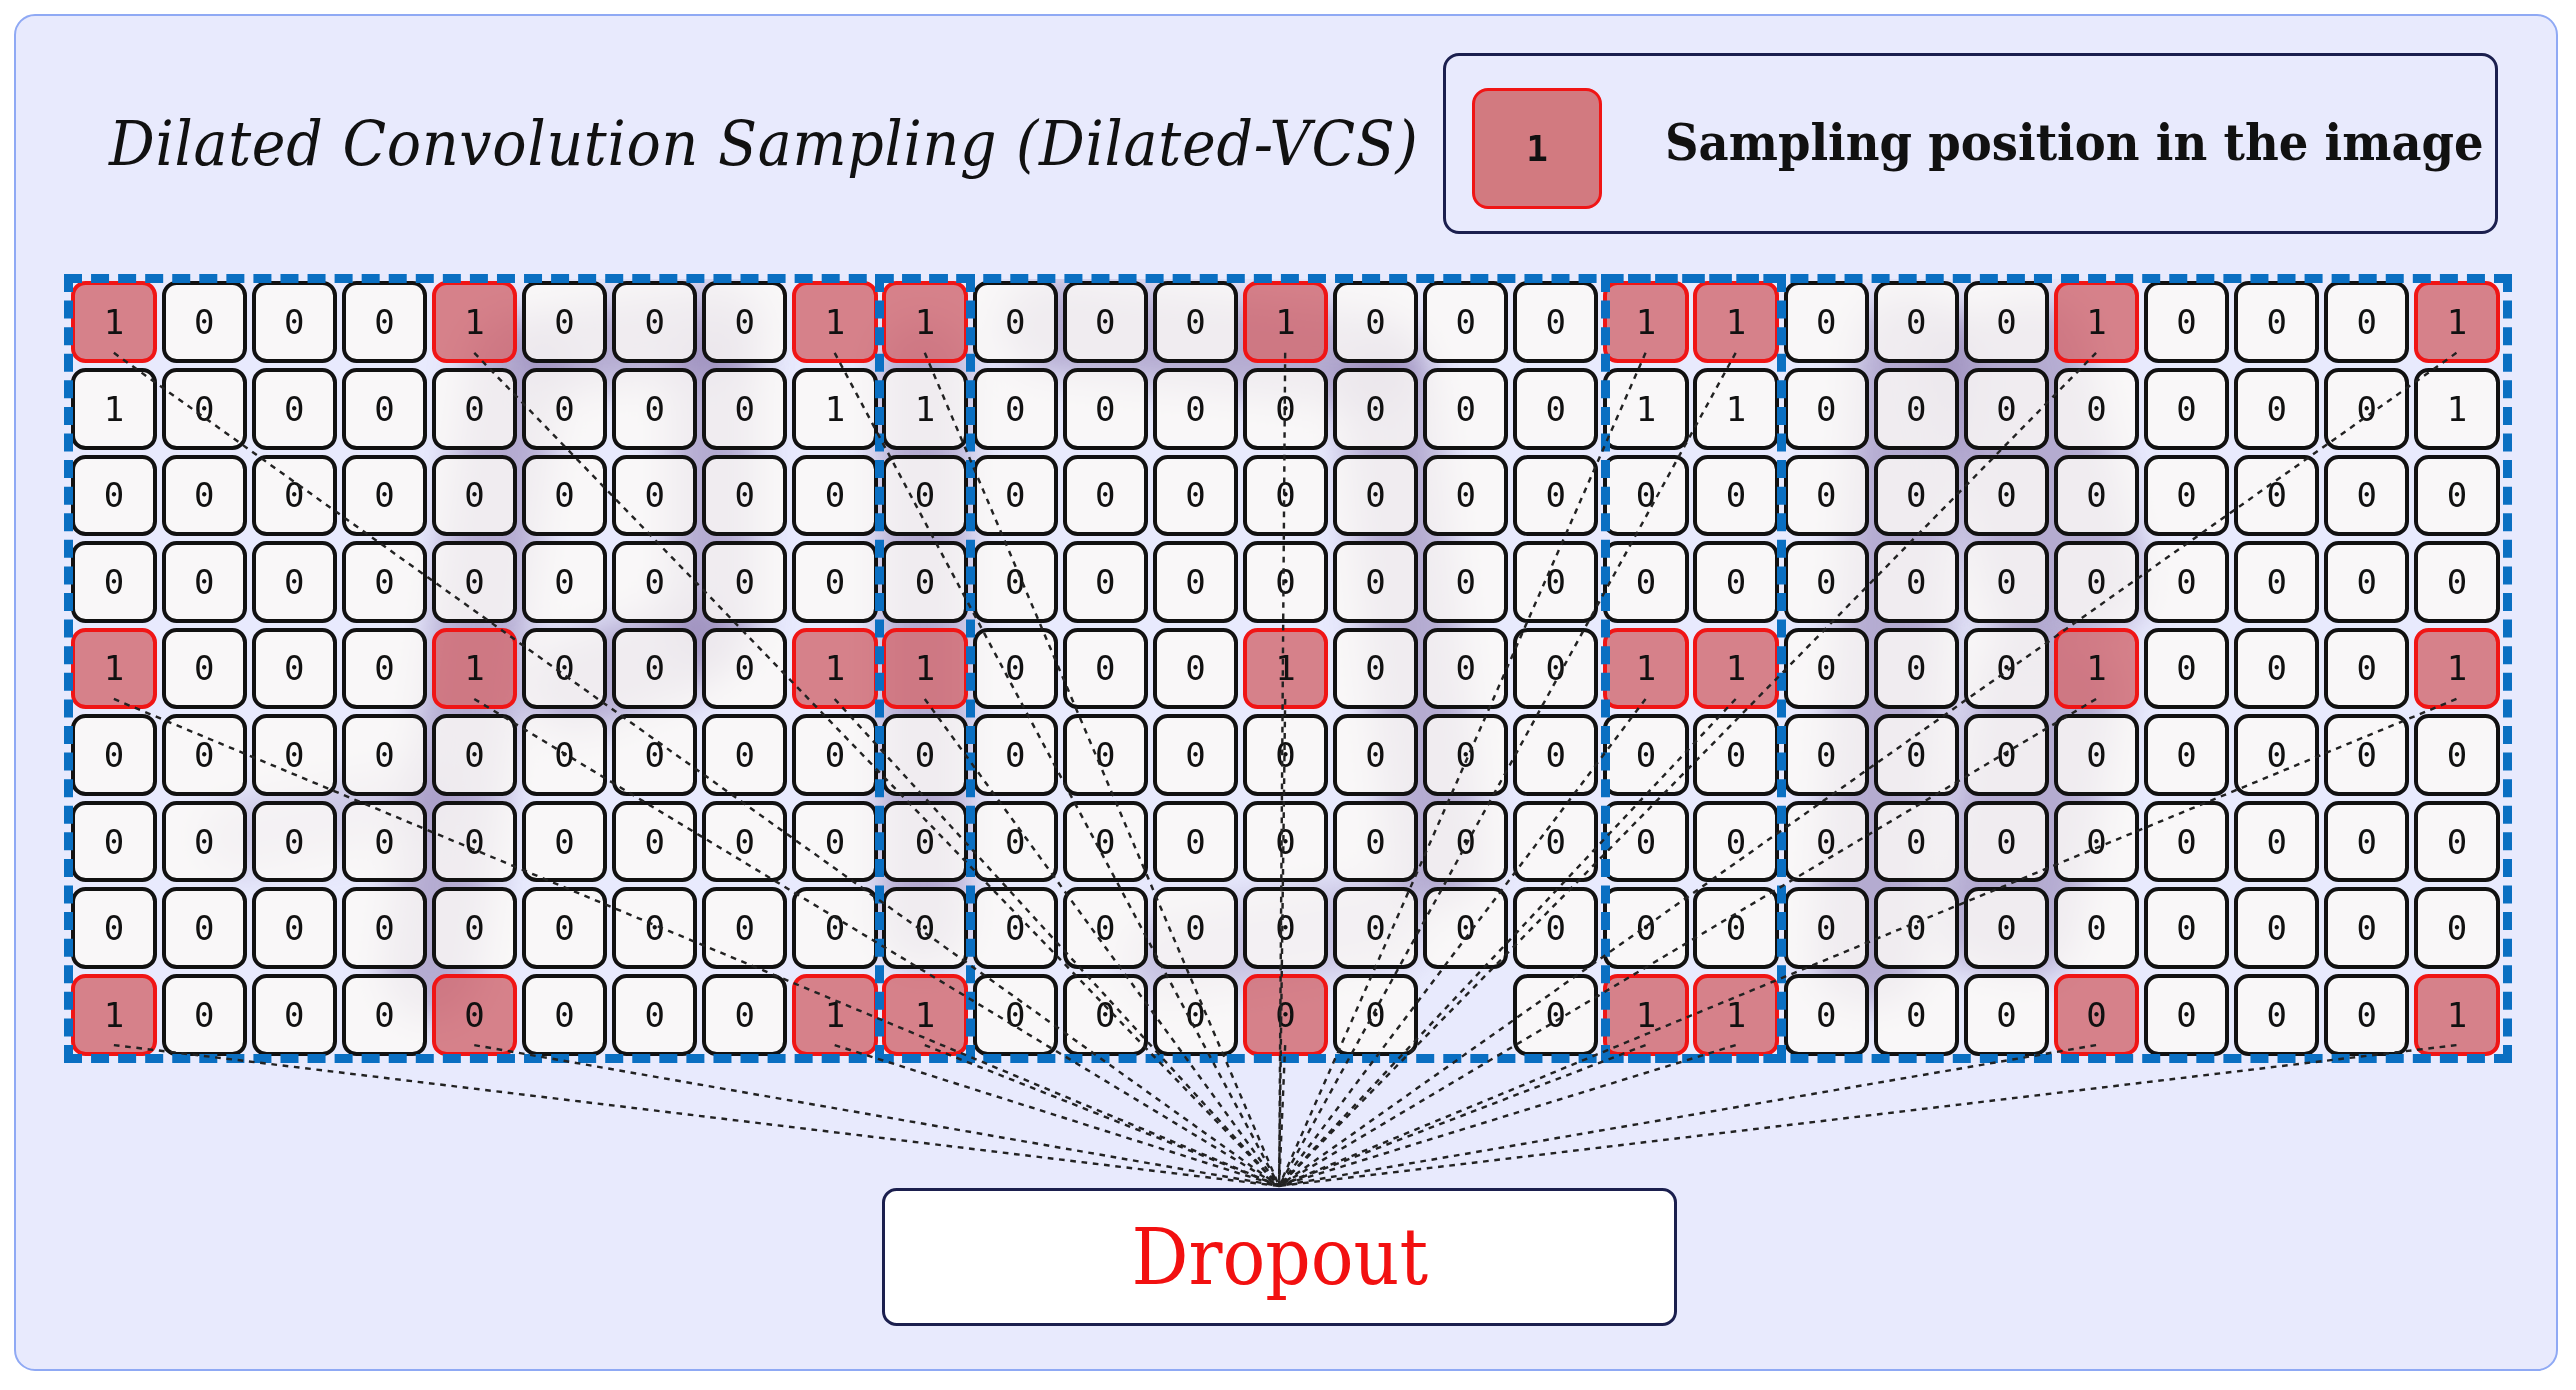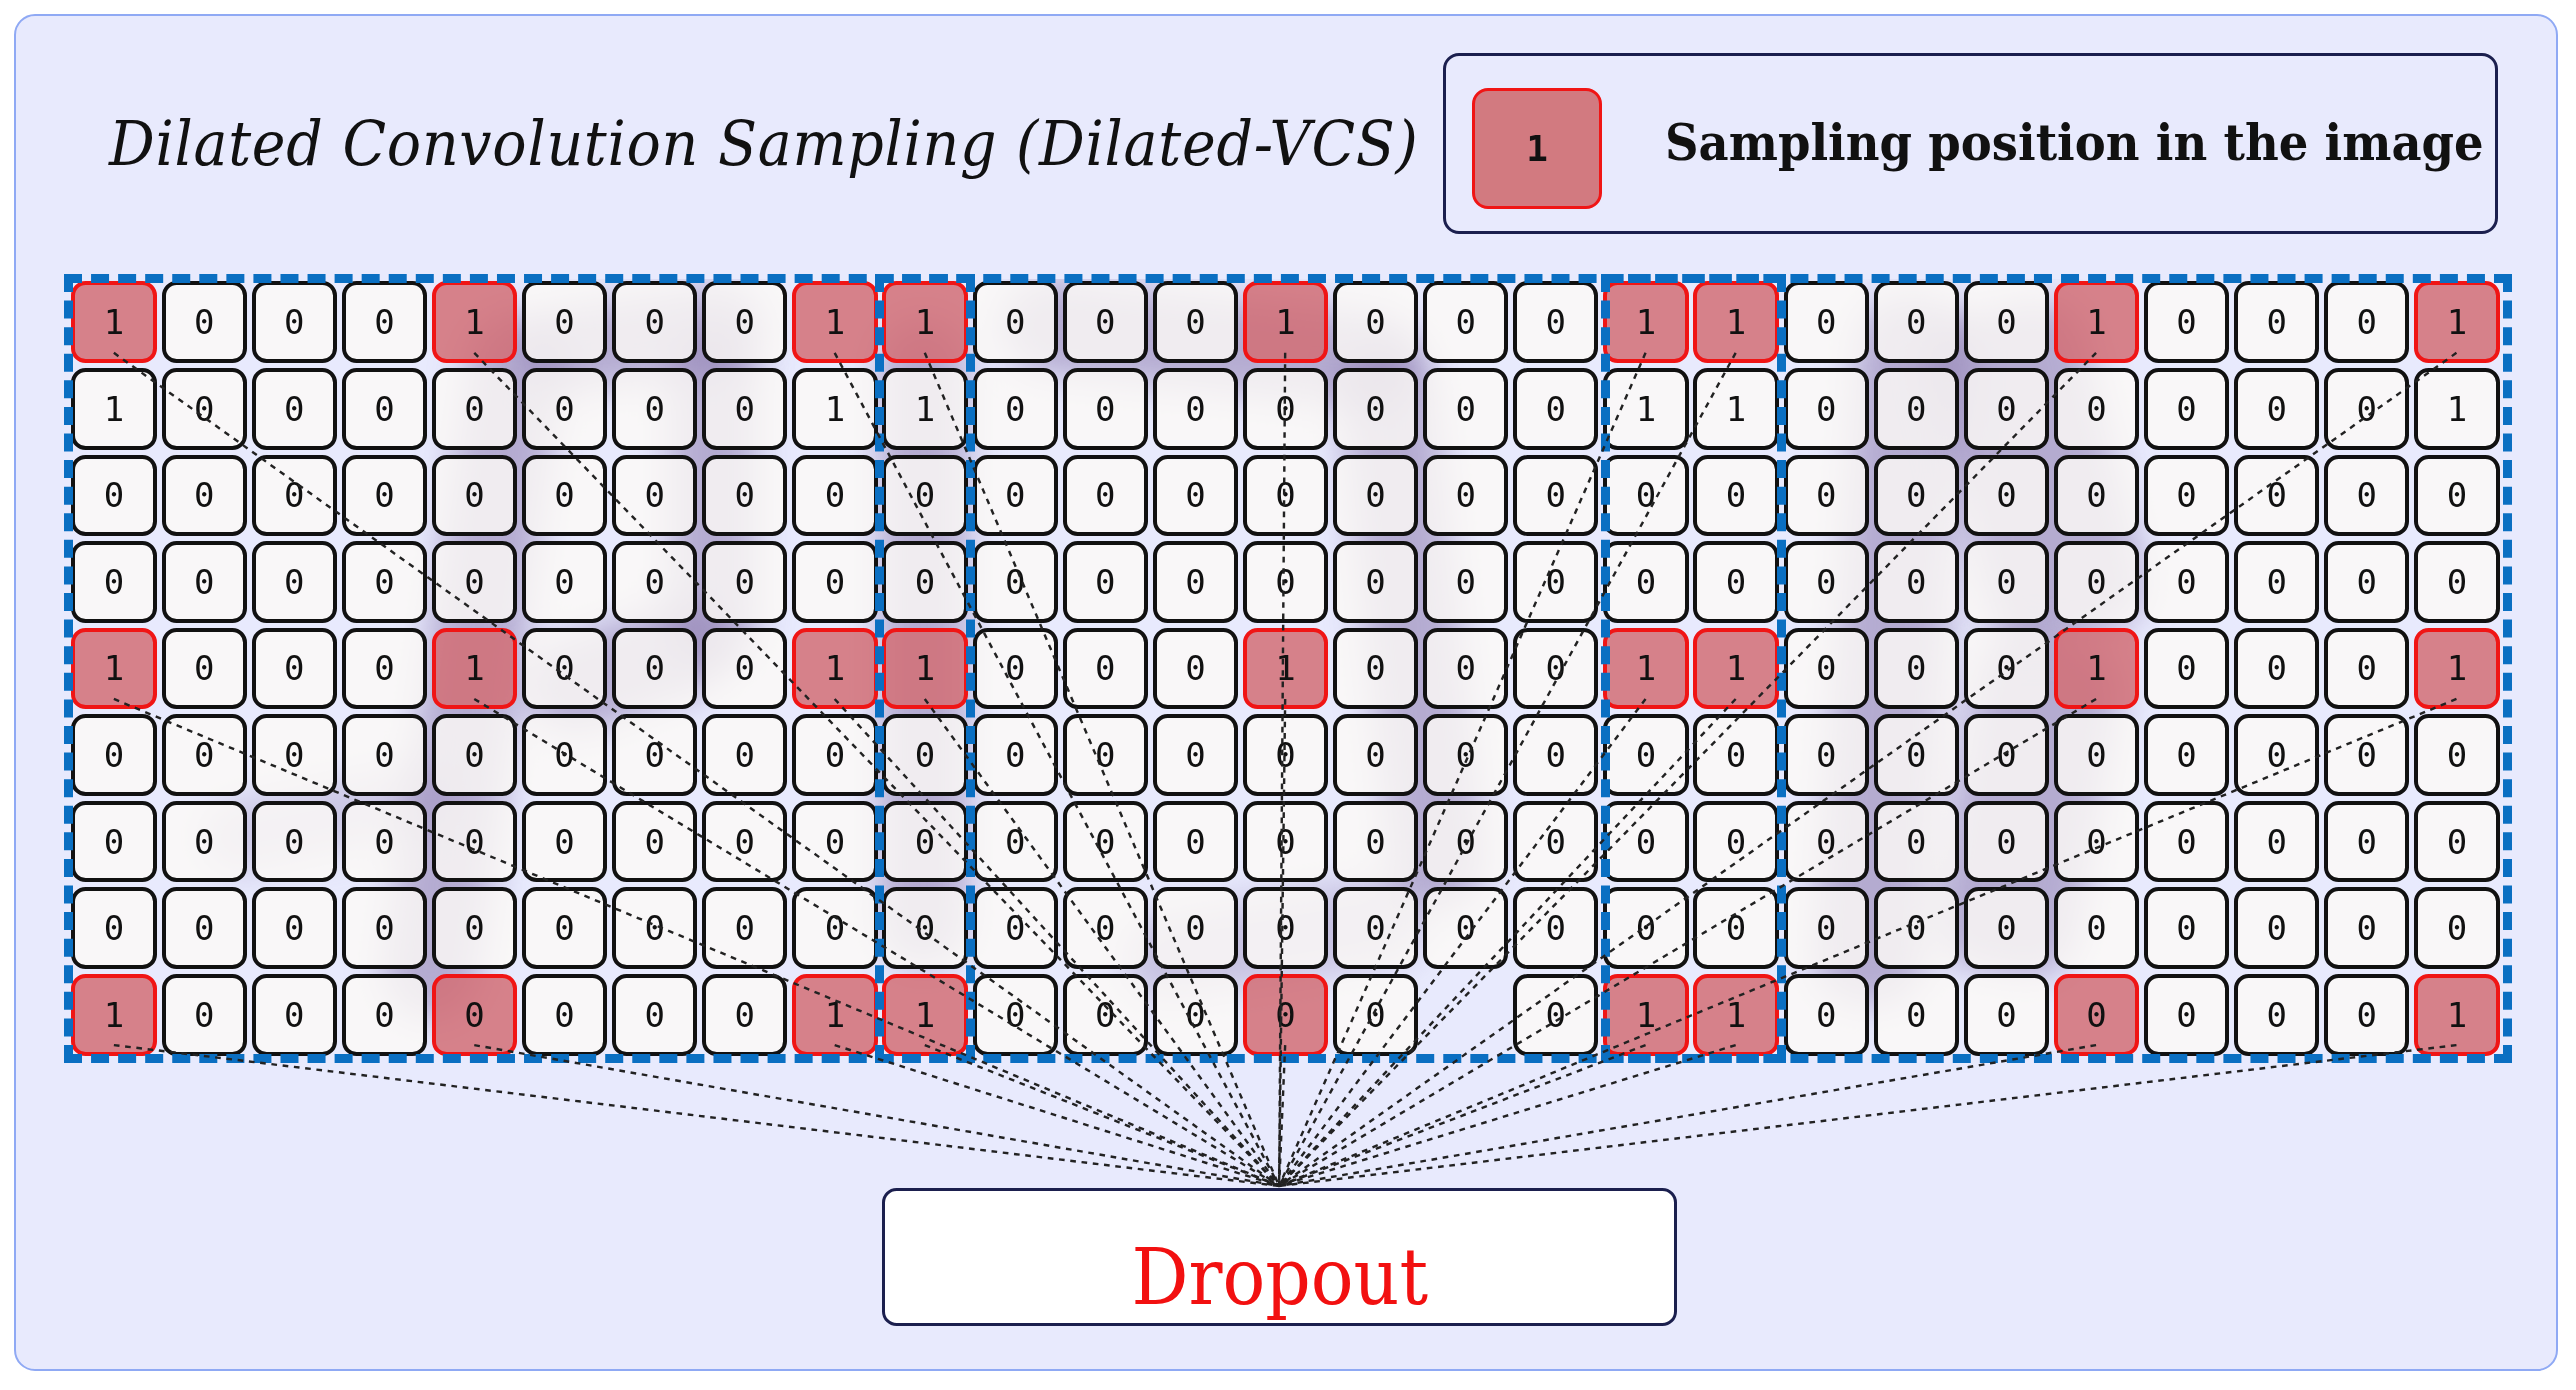--- a/index.html
+++ b/index.html
@@ -11,21 +11,21 @@
   .legend-label{position:absolute;left:219px;top:57px;font-family:"DejaVu Serif","Liberation Serif",serif;font-weight:bold;font-size:50px;color:#111;white-space:nowrap;transform:scaleX(0.93);transform-origin:left center;}
   .grid-wrap{position:absolute;left:69px;top:279px;width:2433px;height:779px;}
   .blur-bg{position:absolute;inset:0;overflow:hidden;}
   .blob{position:absolute;background:#8a78ad;filter:blur(18px);opacity:.55;border-radius:49px;}
   .grid{position:absolute;inset:0;display:grid;grid-template-columns:repeat(27,1fr);grid-template-rows:repeat(9,1fr);}
   .cell{margin:2.4px;border:4px solid #111;border-radius:14.6px;background:rgba(252,250,246,.82);display:flex;align-items:center;justify-content:center;font-family:"DejaVu Sans Mono","Liberation Mono",monospace;font-size:34px;color:#111;box-sizing:border-box;}
   .cell.sample{background:rgba(210,110,118,.85);border-color:#f01515;}
   .cell.empty{background:transparent;border-color:transparent;}
   .block-outline{position:absolute;top:-4.9px;height:789px;border:9.7px dashed #0a6fc2;box-sizing:border-box;pointer-events:none;}
   svg.lines{position:absolute;left:0;top:0;width:2576px;height:1390px;pointer-events:none;}
-  .dropout{position:absolute;left:882px;top:1188px;width:795px;height:138px;background:#ffffff;border:3.2px solid #1b1f4e;border-radius:14.6px;box-sizing:border-box;display:flex;align-items:flex-end;justify-content:center;font-family:"DejaVu Serif","Liberation Serif",serif;font-size:79px;color:#f21010;}
+  .dropout{position:absolute;left:882px;top:1188px;width:795px;height:138px;background:#ffffff;border:3.2px solid #1b1f4e;border-radius:14.6px;box-sizing:border-box;display:flex;align-items:center;justify-content:center;font-family:"DejaVu Serif","Liberation Serif",serif;font-size:79px;color:#f21010;}
   .dropout span{display:inline-block;transform:scaleX(0.9);}
 </style>
 </head>
 <body>
 
 <div class="frame"></div>
 
 <div class="title">Dilated Convolution Sampling (Dilated-VCS)</div>
 
 <div class="legend">

